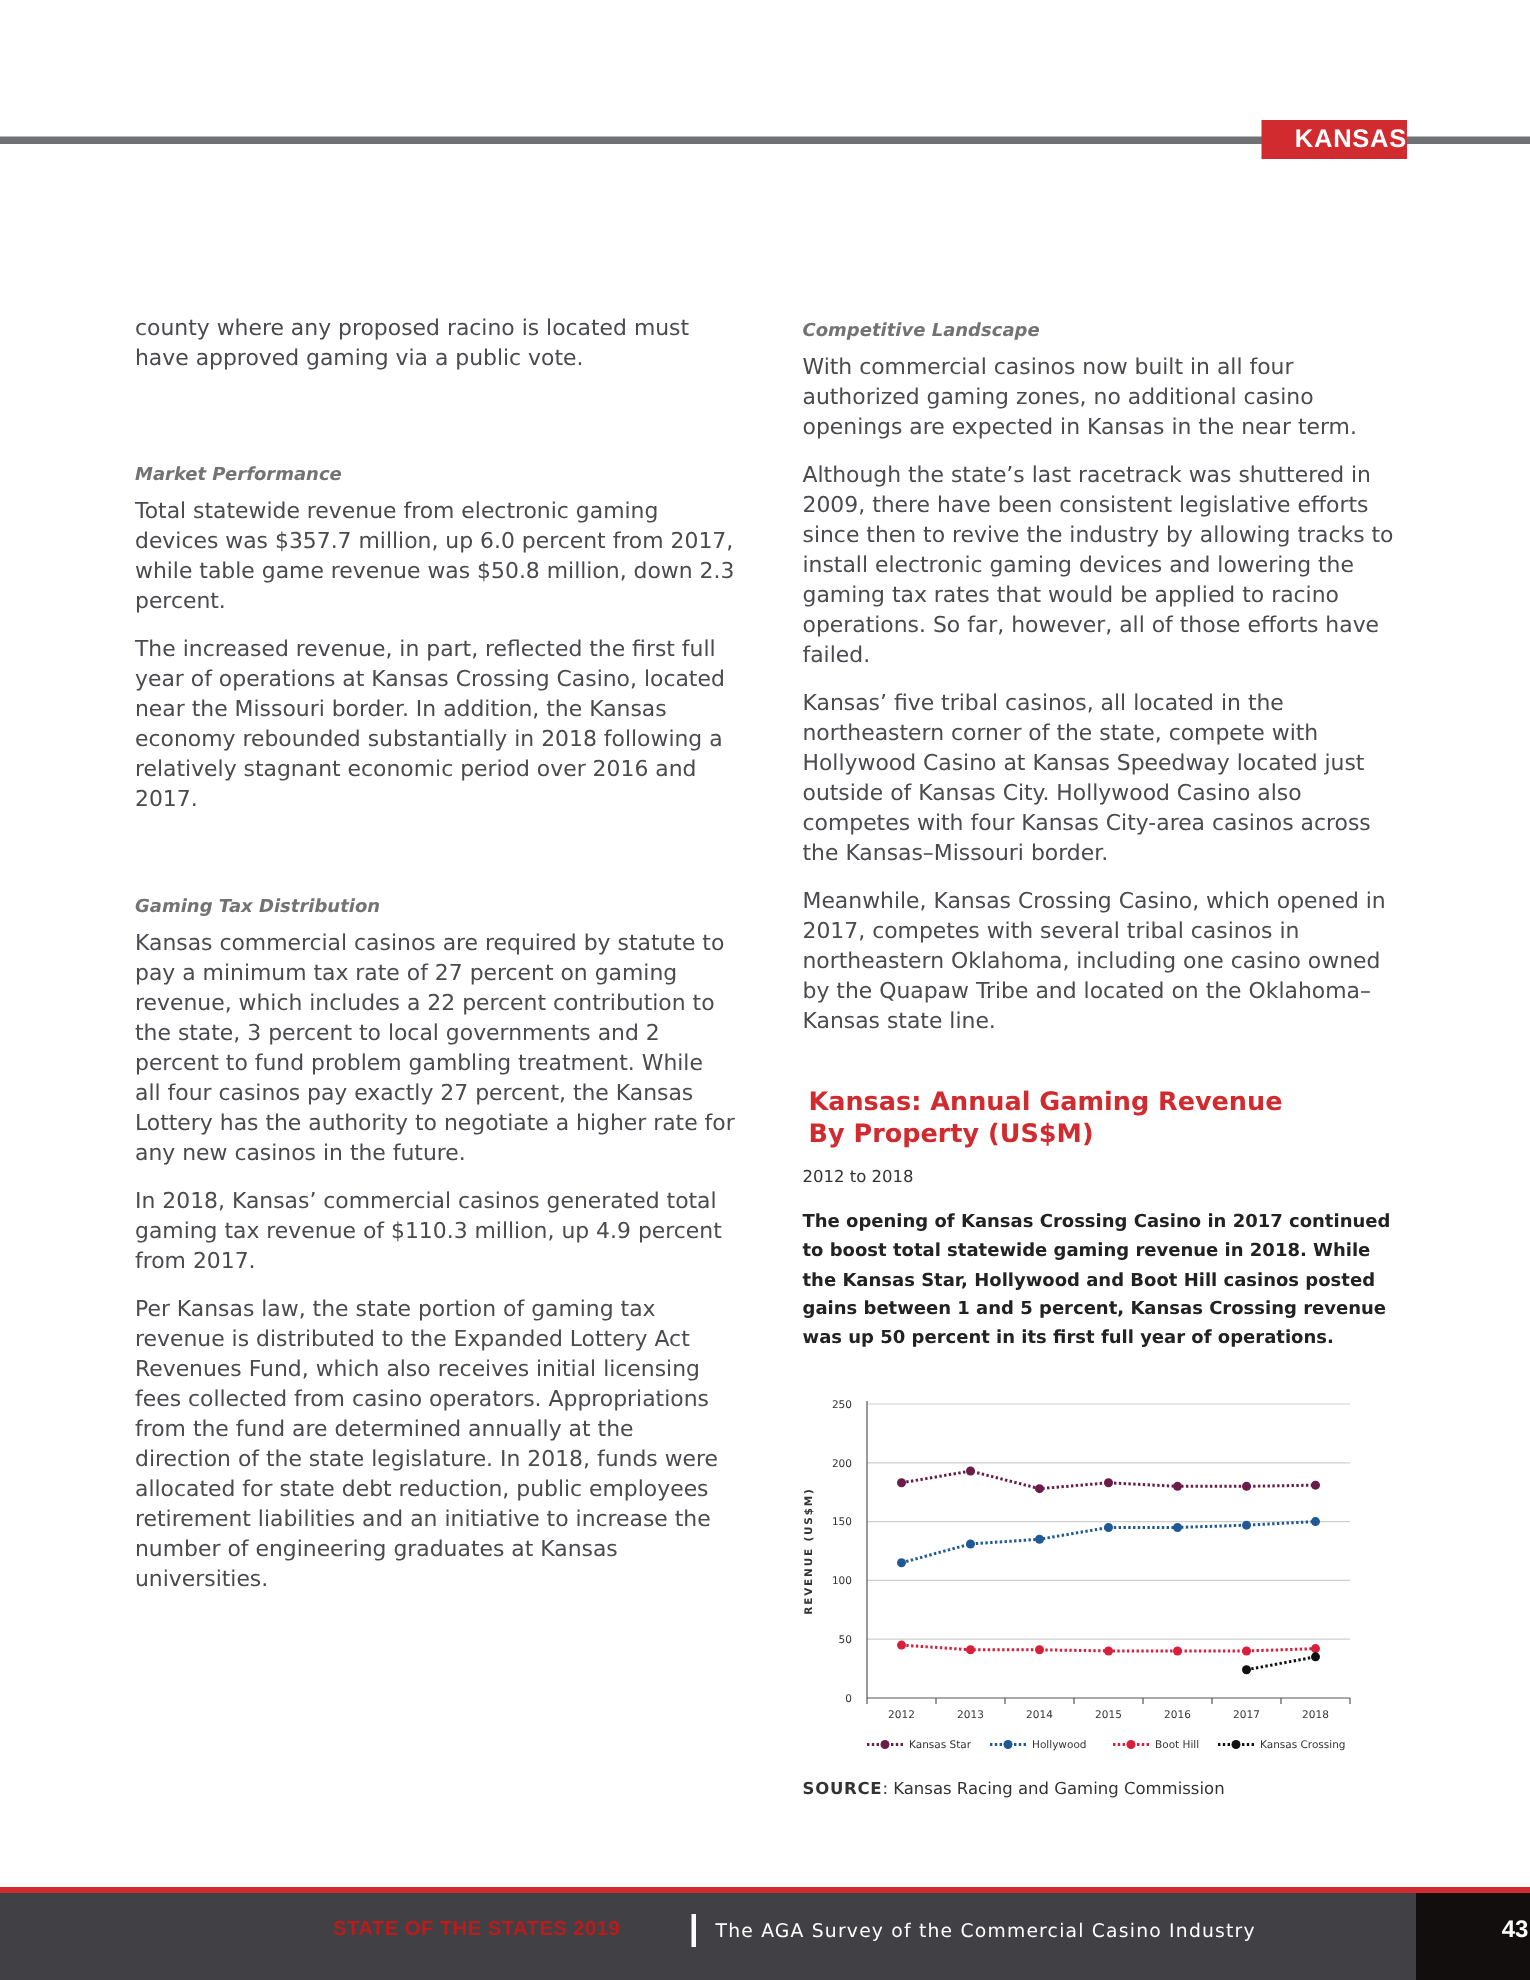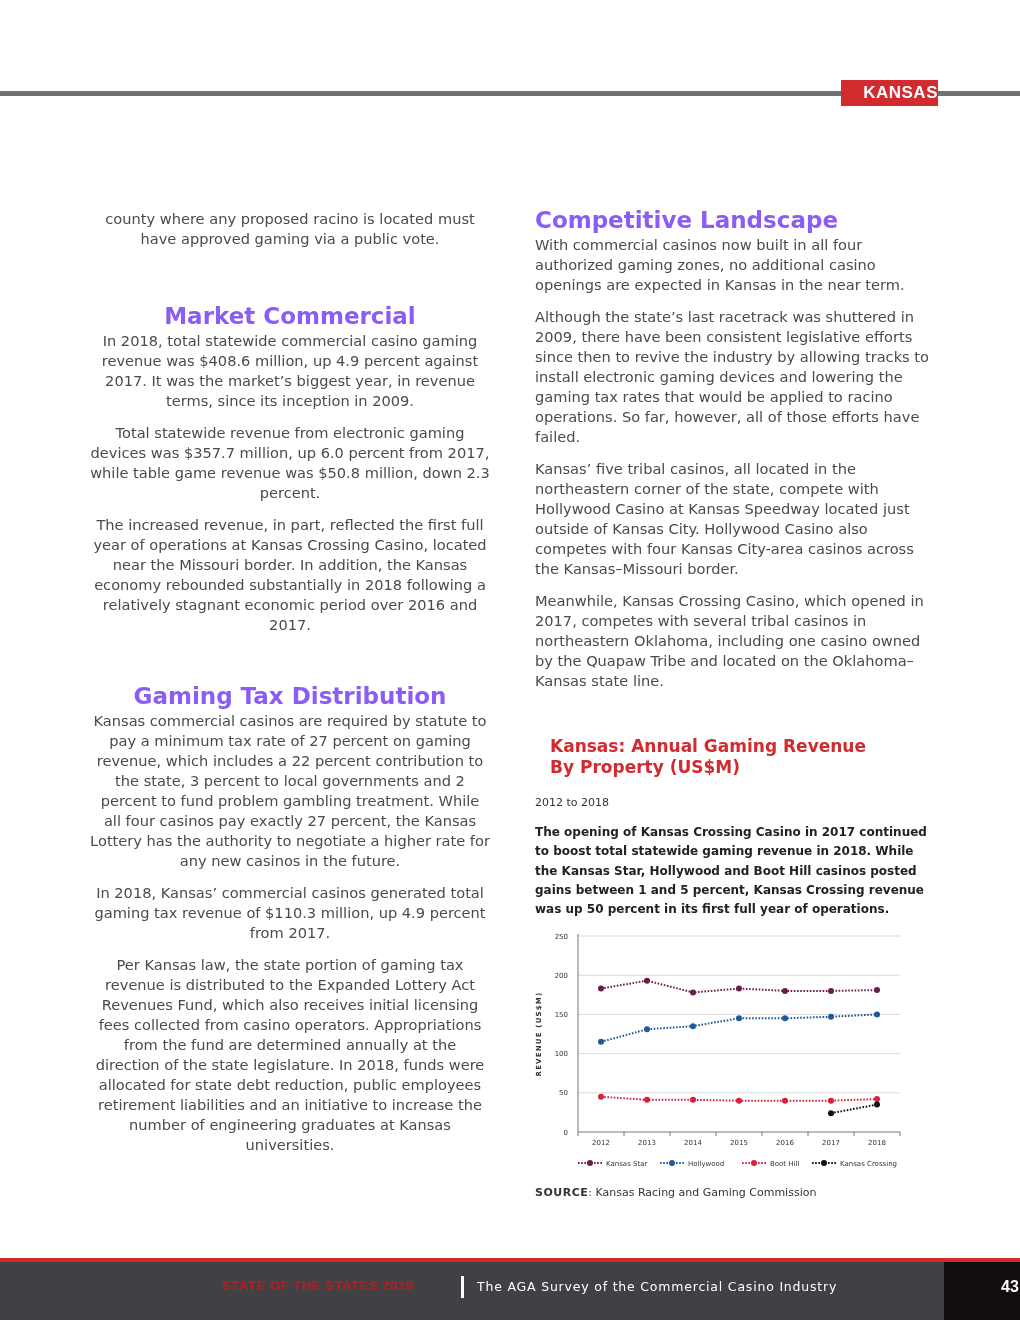--- a/index.html
+++ b/index.html
@@ -1,25 +1,25 @@
 <!DOCTYPE html>
 <html><head>
 <meta charset="utf-8">
 <style>
   html, body { margin:0; padding:0; }
   body { width:1020px; height:1320px; position:relative; background:#fff; font-family:"DejaVu Sans", sans-serif; color:#4a4a4f; overflow:hidden; }
   .topbar { position:absolute; left:0; top:91px; width:1020px; height:5px; background:#6e7275; }
   .state-tag { position:absolute; left:841px; top:80px; width:97px; height:26px; background:#d12a2f; color:#fff; font-family:"Liberation Sans", sans-serif; font-weight:bold; font-size:17px; letter-spacing:0.5px; text-align:right; line-height:26px; }
   .col { position:absolute; font-size:14.6px; line-height:20px; }
-  .col-left { left:90px; top:209px; width:400px;text-align:center; }
+  .col-left { left:90px; top:209px; width:400px; }
   .col-right { left:535px; top:209px; width:400px; }
   p { margin:0 0 12px 0; }
-  h2 { margin:0 0 4px 0; font-size:23px; font-weight:bold; color:#8b5cf6; line-height:22px; font-family:"DejaVu Sans", sans-serif; }
+  h2 { margin:0 0 4px 0; font-size:12px; font-weight:bold; color:#737373; line-height:22px; font-family:"DejaVu Sans", sans-serif;font-style:italic; }
   .gap { height:40px; }
-  .chart-title { color:#d12a2f; font-weight:bold; font-size:17px; line-height:21px; margin:15px; }
+  .chart-title { color:#d12a2f; font-weight:bold; font-size:17px; line-height:21px; margin:4px; }
   .chart-sub { font-size:11px; color:#333; margin:8px 0 10px 0; }
   .chart-desc { font-size:12px; line-height:19.3px; color:#222; font-weight:bold; margin:0; }
   .source { position:absolute; left:535px; top:1186px; font-size:11px; color:#333; }
   .source b { font-weight:bold; letter-spacing:0.5px; }
   .footer-red { position:absolute; left:0; top:1258px; width:1020px; height:4px; background:#d12a2f; }
   .footer { position:absolute; left:0; top:1262px; width:1020px; height:58px; background:#414045; }
   .footer-page { position:absolute; left:944px; top:1262px; width:76px; height:58px; background:#120e0d; color:#fff; font-weight:bold; font-size:16px; text-align:center; line-height:50px; font-family:"Liberation Sans", sans-serif;padding-left:28px; }
   .footer-title { position:absolute; left:222px; top:1278px; color:#b91c1c; font-weight:bold; font-size:13.5px; font-family:Liberation Sans, sans-serif; letter-spacing:0.3px; }
   .footer-sep { position:absolute; left:461px; top:1276px; width:3px; height:22px; background:#fff; }
   .footer-sub { position:absolute; left:477px; top:1279px; color:#fff; font-size:12.5px; letter-spacing:0.8px; font-family:"DejaVu Sans", sans-serif;text-align:center; }
@@ -29,22 +29,21 @@
 </style>
 </head>
 <body>
 
 <div class="topbar"></div>
 <div class="state-tag">KANSAS</div>
 
 <div class="col col-left">
   <p>county where any proposed racino is located must have approved gaming via a public vote.</p>
   <div class="gap" style="height:44px"></div>
-  <h2>Market Commercial</h2>
-  <p>In 2018, total statewide commercial casino gaming revenue was $408.6 million, up 4.9 percent against 2017. It was the market’s biggest year, in revenue terms, since its inception in 2009.</p>
+  <h2>Market Performance</h2>
   <p>Total statewide revenue from electronic gaming devices was $357.7 million, up 6.0 percent from 2017, while table game revenue was $50.8 million, down 2.3 percent.</p>
   <p>The increased revenue, in part, reflected the first full year of operations at Kansas Crossing Casino, located near the Missouri border. In addition, the Kansas economy rebounded substantially in 2018 following a relatively stagnant economic period over 2016 and 2017.</p>
   <div class="gap" style="height:38px"></div>
   <h2>Gaming Tax Distribution</h2>
   <p>Kansas commercial casinos are required by statute to pay a minimum tax rate of 27 percent on gaming revenue, which includes a 22 percent contribution to the state, 3 percent to local governments and 2 percent to fund problem gambling treatment. While all four casinos pay exactly 27 percent, the Kansas Lottery has the authority to negotiate a higher rate for any new casinos in the future.</p>
   <p>In 2018, Kansas’ commercial casinos generated total gaming tax revenue of $110.3 million, up 4.9 percent from 2017.</p>
   <p>Per Kansas law, the state portion of gaming tax revenue is distributed to the Expanded Lottery Act Revenues Fund, which also receives initial licensing fees collected from casino operators. Appropriations from the fund are determined annually at the direction of the state legislature. In 2018, funds were allocated for state debt reduction, public employees retirement liabilities and an initiative to increase the number of engineering graduates at Kansas universities.</p>
 </div>
 
 <div class="col col-right">

